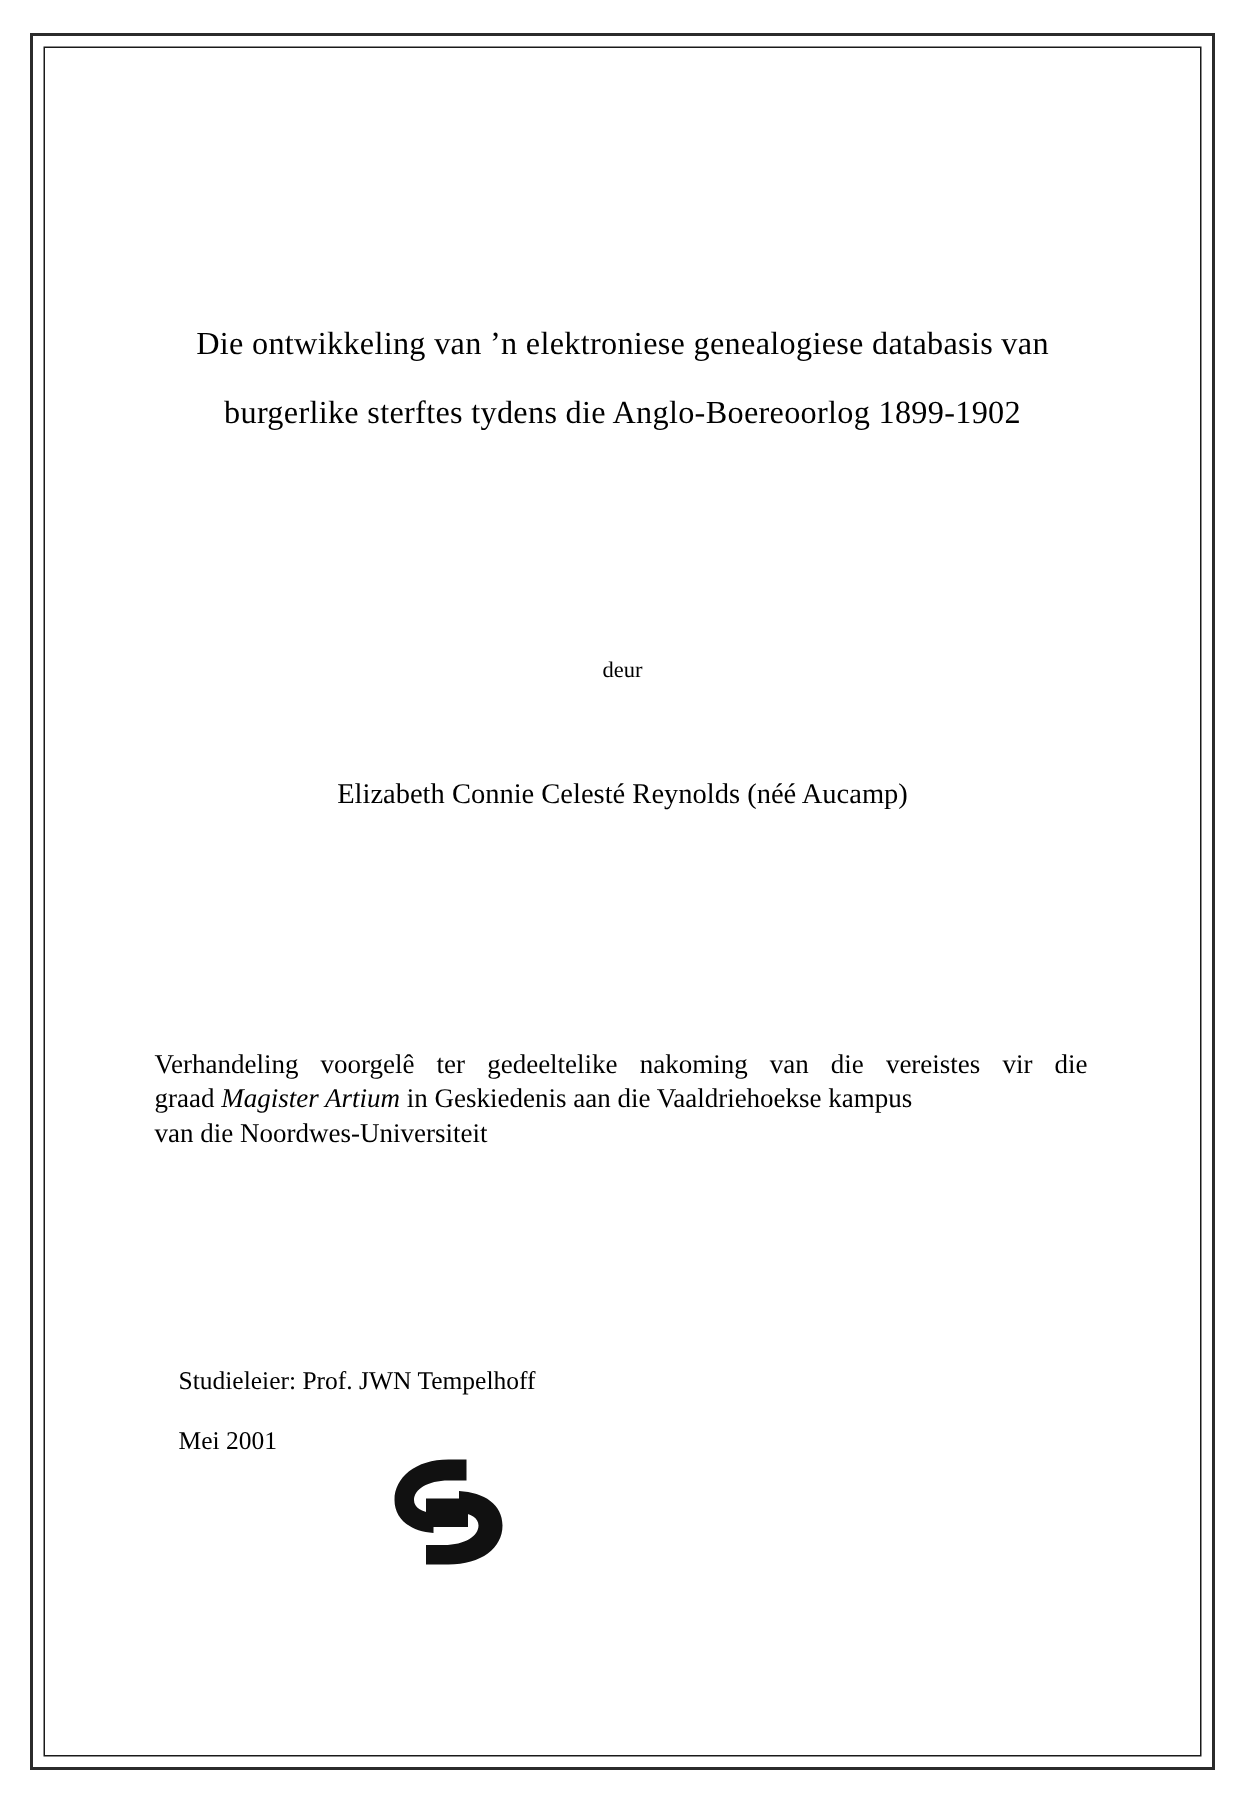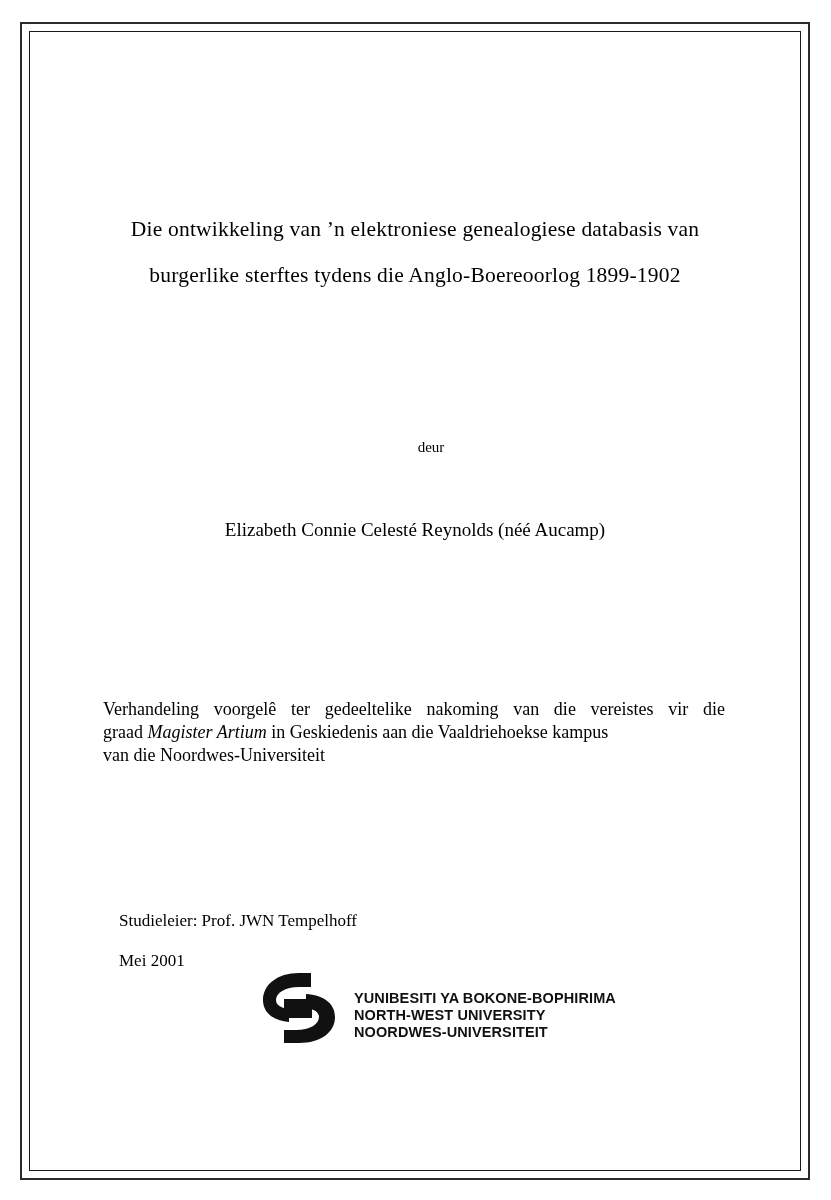--- a/index.html
+++ b/index.html
@@ -57,21 +57,21 @@
   .title-line {
     font-size: 21.5px;
     line-height: 46px;
     letter-spacing: 0.2px;
     white-space: nowrap;
   }
 
   .deur {
     position: absolute;
     top: 408px;
-    left: 16px;
+    left: 0;
     width: 630px;
     text-align: center;
     font-size: 15px;
   }
 
   .author {
     position: absolute;
     top: 488px;
     left: 0;
     width: 630px;
@@ -178,22 +178,17 @@
       <div class="logo-inner">
         <div class="logo-mark">
           <svg width="95" height="78" viewBox="0 0 95 78" xmlns="http://www.w3.org/2000/svg">
             <g fill="#111111">
               <path d="M44 4 C22 4 8 16 8 31 C8 44 19 52 34 53 L34 40 C26 39 21 36 21 31 C21 24 30 18 44 18 L56 18 L56 4 Z"></path>
               <path d="M51 25 L51 39 C59 40 64 43 64 48 C64 55 55 61 41 61 L29 61 L29 74 L44 74 C66 74 80 63 80 48 C80 34 68 26 51 25 Z"></path>
               <rect x="29" y="30" width="28" height="19"></rect>
             </g>
           </svg>
         </div>
-        <div class="logo-text">
-          <div>YUNIBESITI YA BOKONE-BOPHIRIMA</div>
-          <div>NORTH-WEST UNIVERSITY</div>
-          <div>NOORDWES-UNIVERSITEIT</div>
-        </div>
       </div>
     </div>
 
   </div>
 </div>
 
 </body></html>

